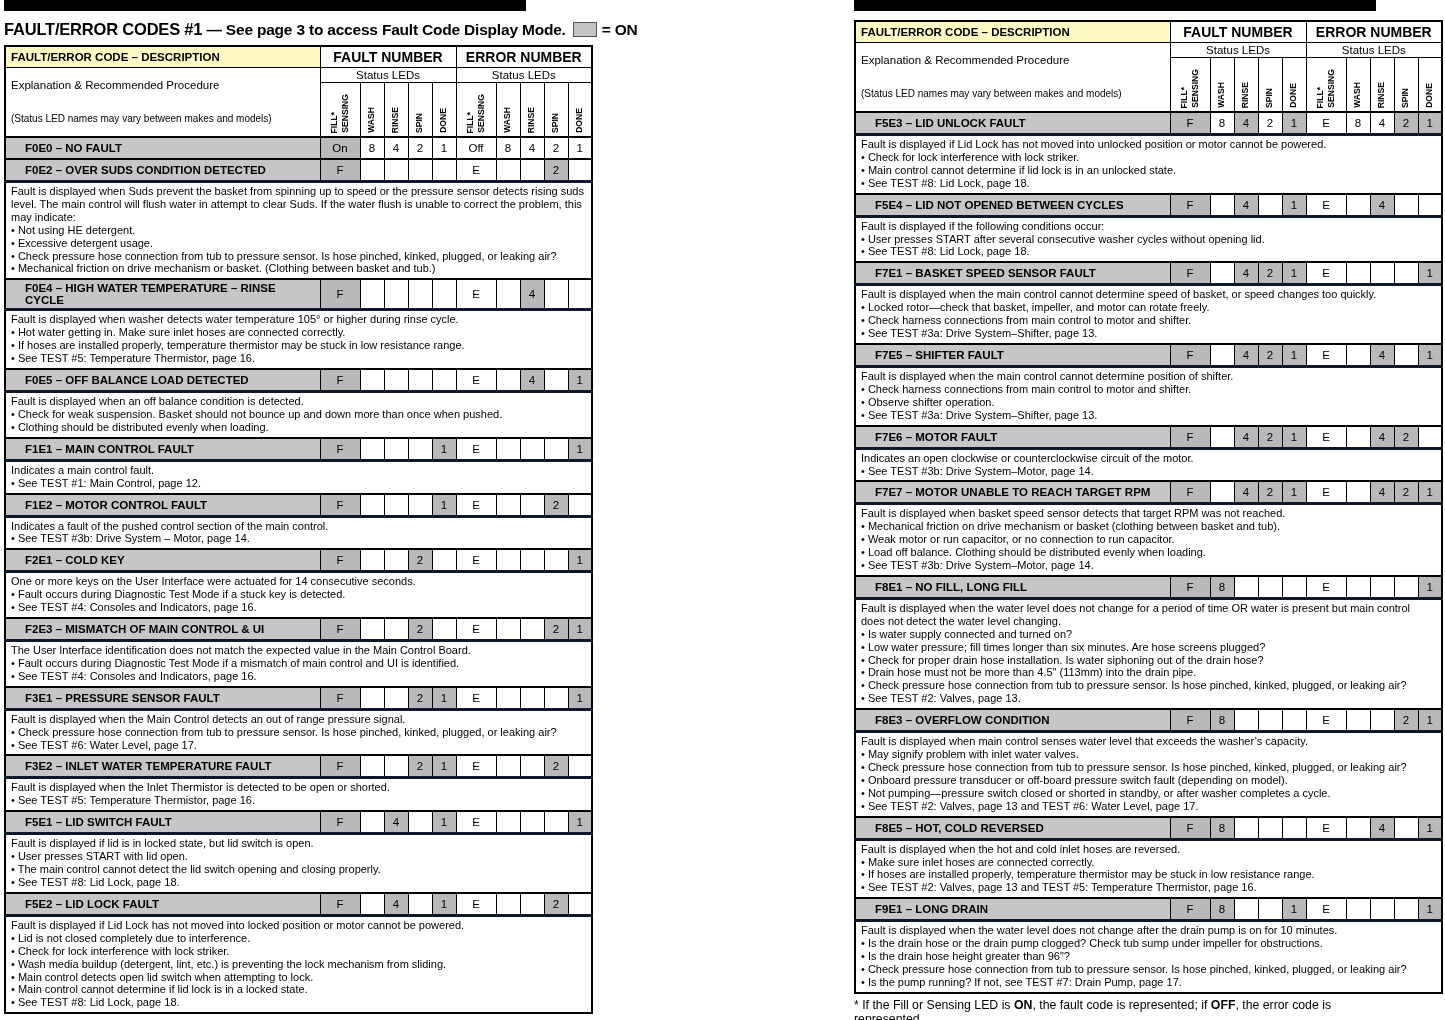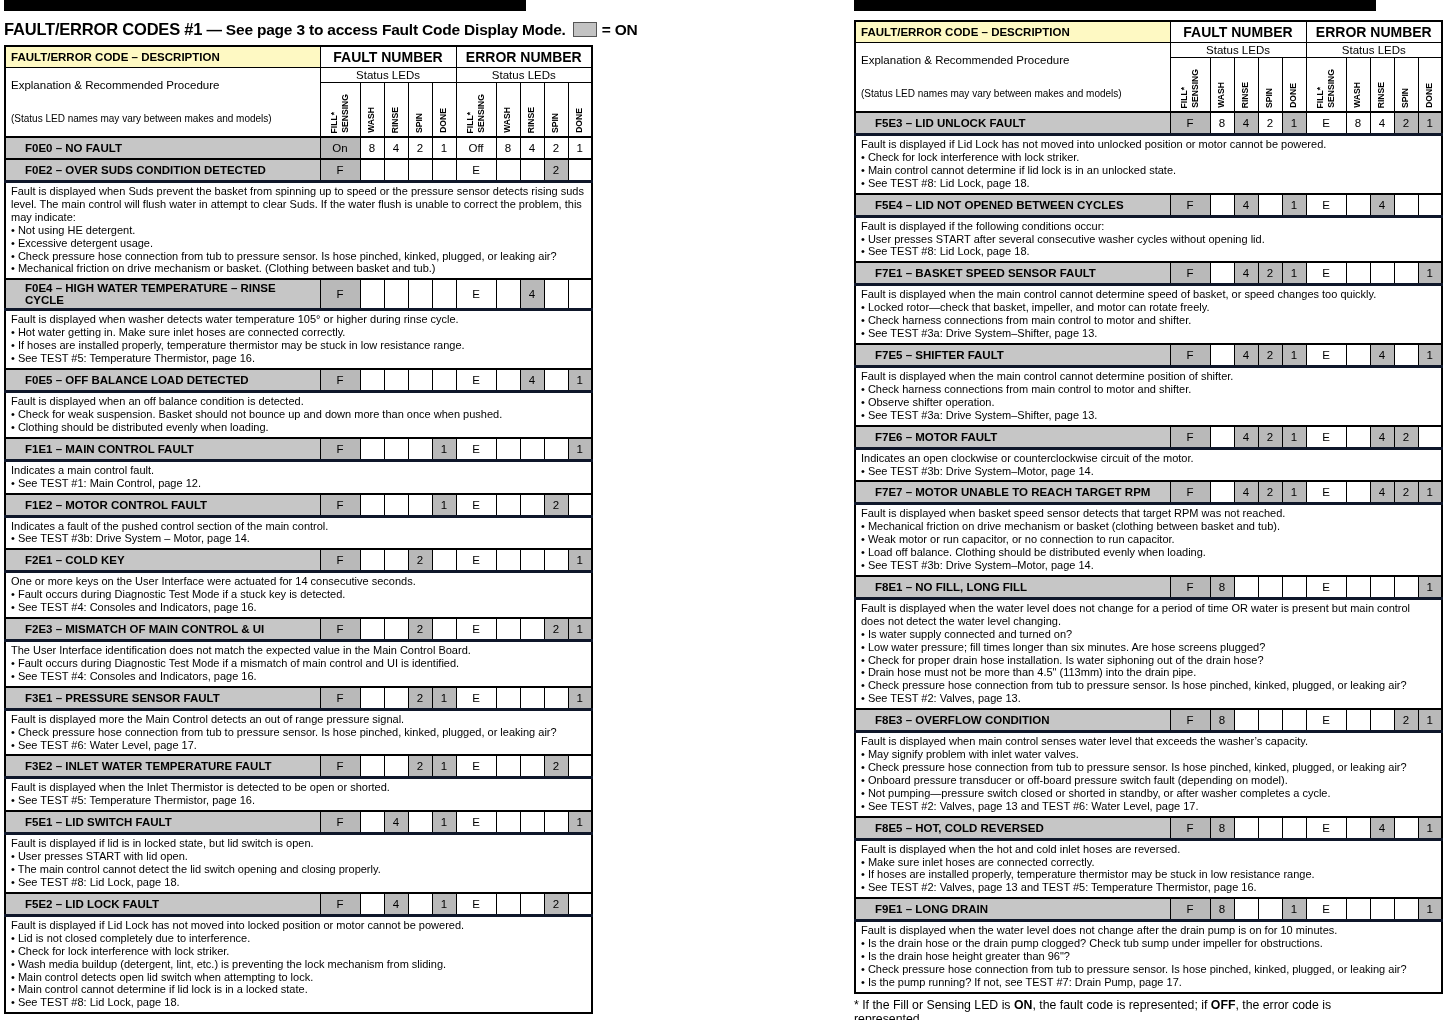--- a/index.html
+++ b/index.html
@@ -290,21 +290,21 @@
           <td class="led on">2</td>
           <td class="led on">1</td>
           <td class="led sect-start">E</td>
           <td class="led"></td>
           <td class="led"></td>
           <td class="led"></td>
           <td class="led on">1</td>
         </tr>
         <tr class="desc-row">
           <td colspan="11">
-            <div class="dline">Fault is displayed more the Main Control detects an out of range pressure signal.</div>
+            <div class="dline">Fault is displayed when the Main Control detects an out of range pressure signal.</div>
             <div class="dline">• Check pressure hose connection from tub to pressure sensor. Is hose pinched, kinked, plugged, or leaking air?</div>
             <div class="dline">• See TEST #6: Water Level, page 17.</div>
           </td>
         </tr>
         <tr class="code-row">
           <td class="code">F3E2 – INLET WATER TEMPERATURE FAULT</td>
           <td class="led on sect-start">F</td>
           <td class="led"></td>
           <td class="led"></td>
           <td class="led on">2</td>

